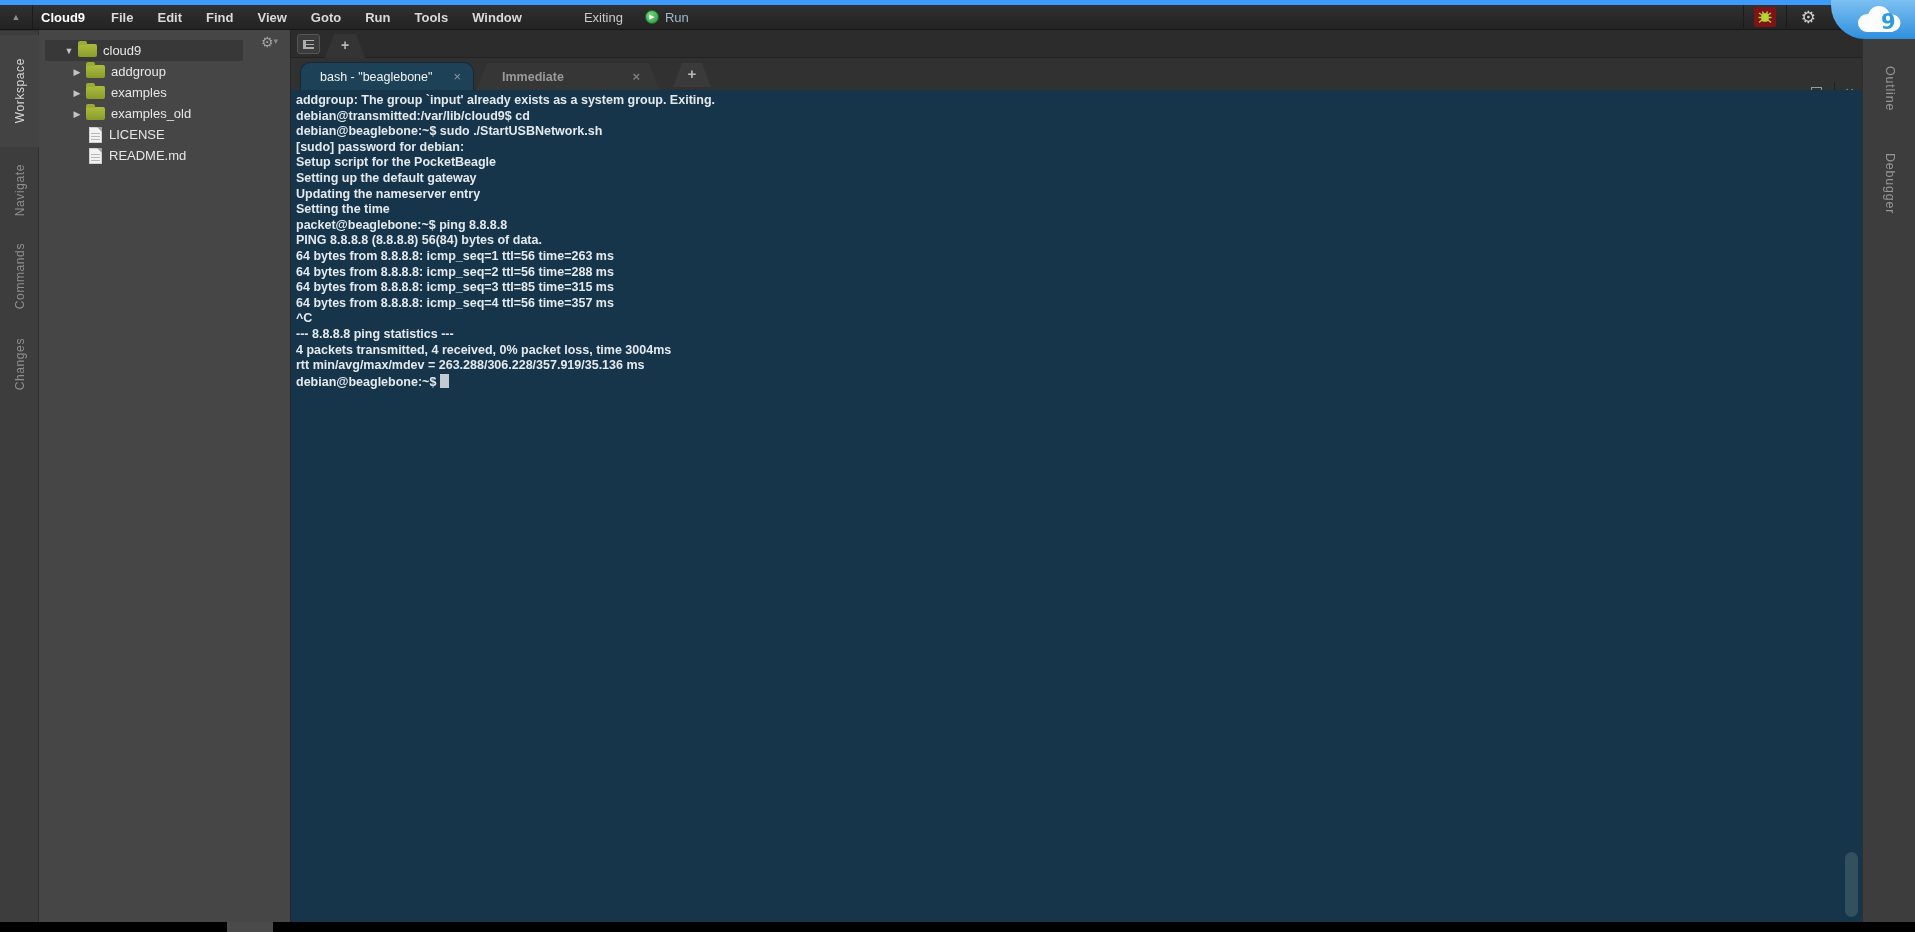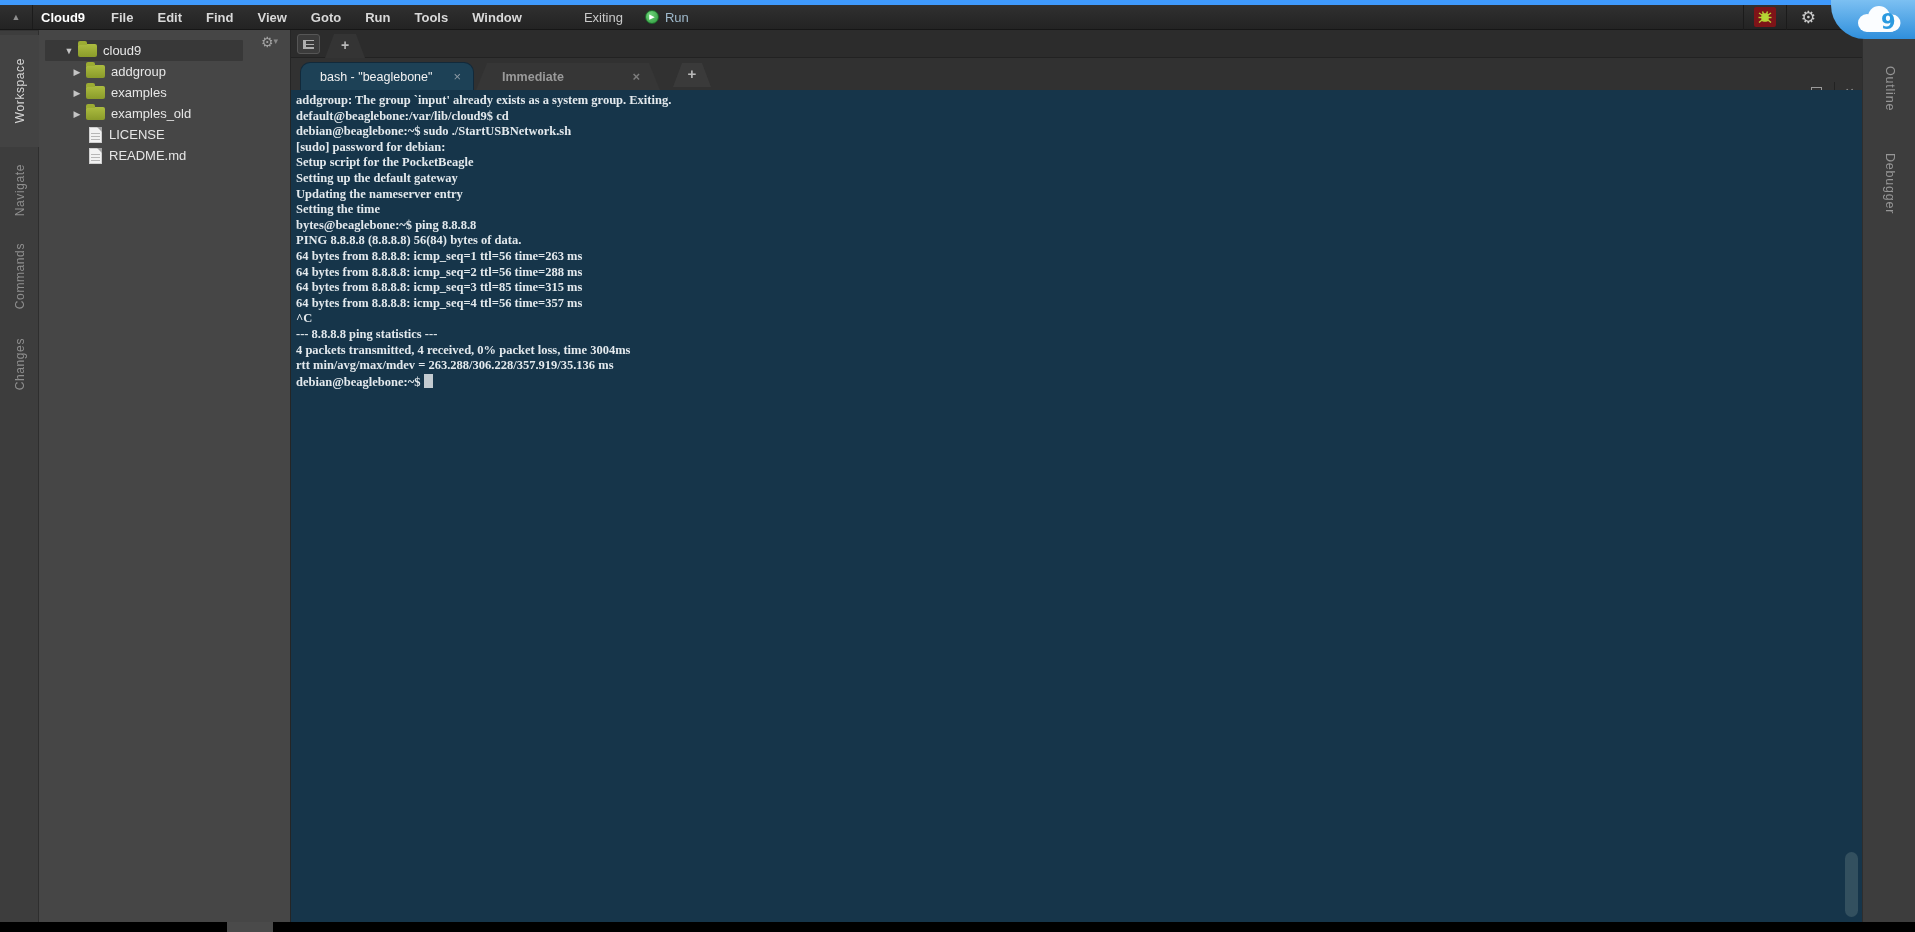--- a/index.html
+++ b/index.html
@@ -94,21 +94,21 @@
               color:#b9b9b9; font-size:15px; font-weight:bold; text-align:center; line-height:22px; }
   .pane-btns { position:absolute; right:8px; top:24px; display:flex; align-items:center; }
   .maximize-ico { position:relative; width:11px; height:9px; border:1px solid #9a9a9a; background:transparent; margin-right:12px; }
   .maximize-ico::before { content:""; position:absolute; left:-4px; top:2px; width:11px; height:9px;
                           border:1px solid #9a9a9a; background:#313131; }
   .pane-sep { width:1px; height:18px; background:#222; margin-right:10px; }
   .pane-close { color:#9a9a9a; font-size:15px; }
 
   
   .terminal { position:absolute; left:0; top:60px; width:100%; height:832px; background:#16354a;
-              padding:3px 0 3px 5px; font-family:Liberation Serif, serif; font-size:12.5px;
+              padding:3px 0 3px 5px; font-family:Liberation Sans, sans-serif; font-size:12.5px;
               font-weight:bold; color:#e3e9ed; }
   .tline { height:15.6px; line-height:15.6px; white-space:pre; }
   .cursor { display:inline-block; width:9px; height:14px; background:#c3cbd1; vertical-align:-2px; }
   .vscroll-thumb { position:absolute; right:4px; bottom:5px; width:13px; height:65px;
                    background:#33505f; border-radius:7px; }
 
   
   .right-rail { position:absolute; right:0; top:30px; width:53px; height:892px; background:#3d3d3d;
                 border-left:1px solid #2e2e2e; }
   .vtab-right { position:absolute; width:53px; display:flex; align-items:center; justify-content:center; }
@@ -251,28 +251,28 @@
       <div class="plus-tab">+</div>
       <div class="pane-btns">
         <span class="maximize-ico"></span>
         <span class="pane-sep"></span>
         <span class="pane-close">×</span>
       </div>
     </div>
 
     <div class="terminal">
       <div class="tline">addgroup: The group `input' already exists as a system group. Exiting.</div>
-      <div class="tline">default@beaglebone:/var/lib/cloud9$ cd</div>
+      <div class="tline">debian@transmitted:/var/lib/cloud9$ cd</div>
       <div class="tline">debian@beaglebone:~$ sudo ./StartUSBNetwork.sh</div>
       <div class="tline">[sudo] password for debian:</div>
       <div class="tline">Setup script for the PocketBeagle</div>
       <div class="tline">Setting up the default gateway</div>
       <div class="tline">Updating the nameserver entry</div>
       <div class="tline">Setting the time</div>
-      <div class="tline">bytes@beaglebone:~$ ping 8.8.8.8</div>
+      <div class="tline">packet@beaglebone:~$ ping 8.8.8.8</div>
       <div class="tline">PING 8.8.8.8 (8.8.8.8) 56(84) bytes of data.</div>
       <div class="tline">64 bytes from 8.8.8.8: icmp_seq=1 ttl=56 time=263 ms</div>
       <div class="tline">64 bytes from 8.8.8.8: icmp_seq=2 ttl=56 time=288 ms</div>
       <div class="tline">64 bytes from 8.8.8.8: icmp_seq=3 ttl=85 time=315 ms</div>
       <div class="tline">64 bytes from 8.8.8.8: icmp_seq=4 ttl=56 time=357 ms</div>
       <div class="tline">^C</div>
       <div class="tline">--- 8.8.8.8 ping statistics ---</div>
       <div class="tline">4 packets transmitted, 4 received, 0% packet loss, time 3004ms</div>
       <div class="tline">rtt min/avg/max/mdev = 263.288/306.228/357.919/35.136 ms</div>
       <div class="tline"><span>debian@beaglebone:~$ </span><span class="cursor"></span></div>

